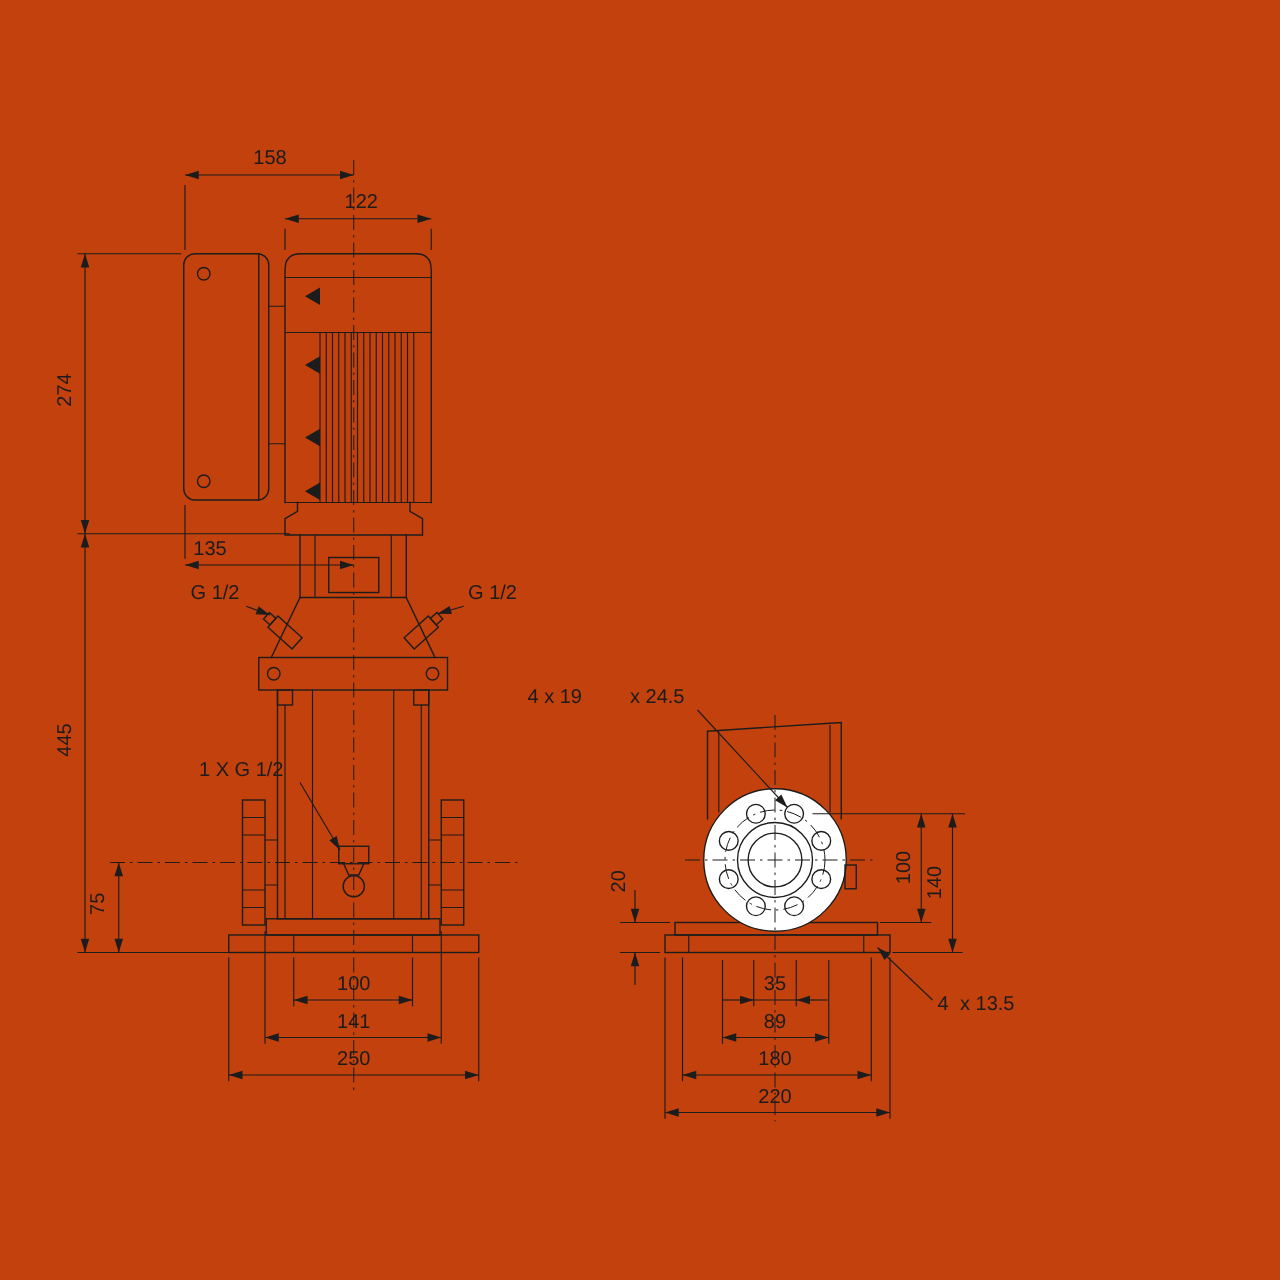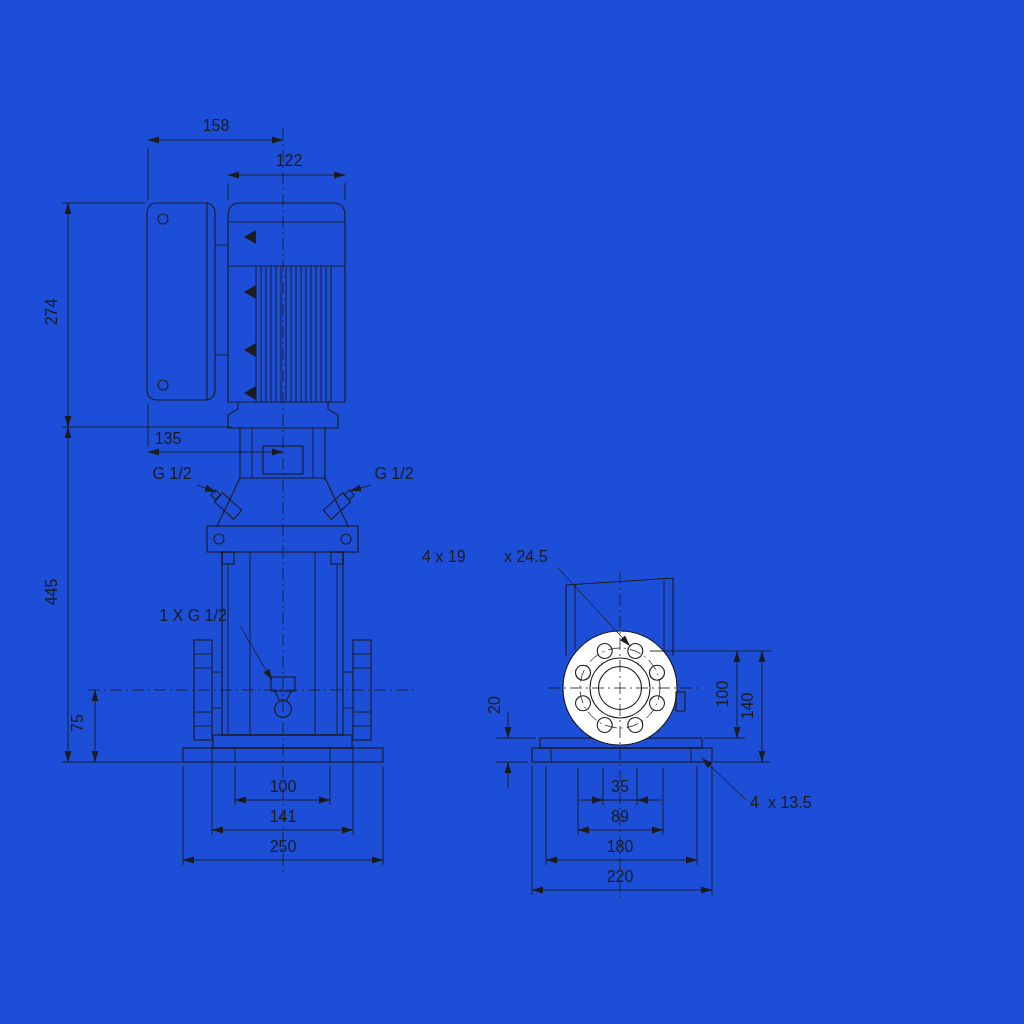--- a/index.html
+++ b/index.html
@@ -1,16 +1,16 @@
 <!DOCTYPE html>
 <html><head>
 <meta charset="utf-8">
 <style>
   html,body{margin:0;padding:0;background:#ffffff;}
-  .stage{width:1024px;height:1024px;background:#1d4ed8;position:relative;overflow:hidden;}
+  .stage{width:1024px;height:1024px;background:#c2410c;position:relative;overflow:hidden;}
   svg{display:block;}
   .outline{fill:none;stroke:#1c1c1c;stroke-width:1.1;stroke-linecap:square;stroke-linejoin:miter;}
   .thin{fill:none;stroke:#1c1c1c;stroke-width:0.9;stroke-linecap:butt;}
   .solidfill{fill:#1c1c1c;stroke:none;}
   .whiteface{fill:#ffffff;stroke:#1c1c1c;stroke-width:1.1;}
   .center{fill:none;stroke:#1c1c1c;stroke-width:0.8;stroke-dasharray:12 4 2 4;}
   .lbl{font-family:"Liberation Sans",sans-serif;font-size:16px;fill:#1c1c1c;text-anchor:middle;}
   .lbl-start{text-anchor:start;}
 </style>
 </head>

